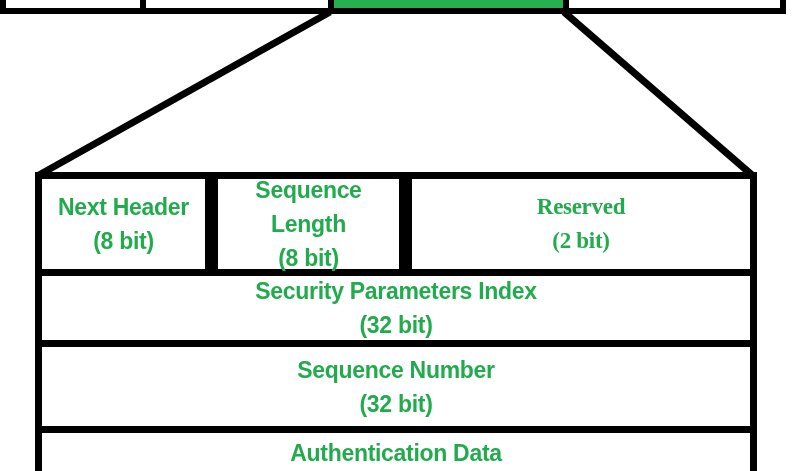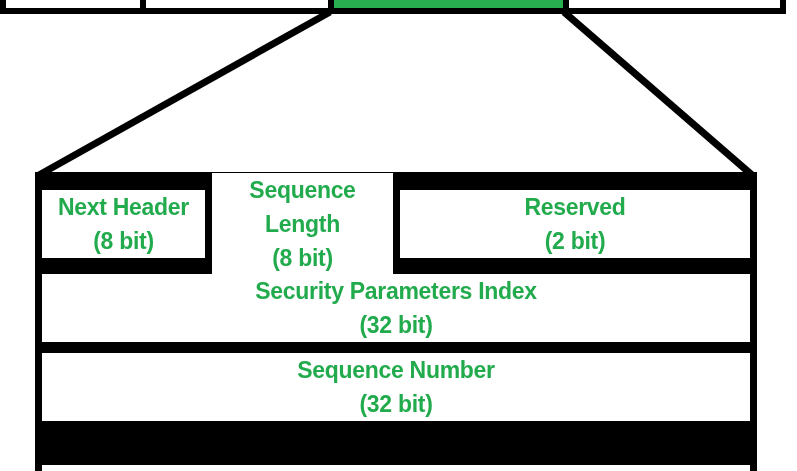--- a/index.html
+++ b/index.html
@@ -36,42 +36,42 @@
     left: 35px;
     top: 172px;
     width: 722px;
     box-sizing: border-box;
     background: #000;
     padding: 7px;
     display: flex;
     flex-direction: column;
     gap: 7px;
   }
-  .ah-row { display: flex; gap: 7px; align-items: center; }
+  .ah-row { display: flex; gap: 13px; }
   .cell {
     background: #ffffff;
     flex: 1 1 auto;
     display: flex;
     flex-direction: column;
     align-items: center;
     justify-content: center;
     text-align: center;
     color: #22AB4D;
     font-weight: bold;
     font-size: 23px;
     line-height: 34px;
     letter-spacing: -0.3px;
   }
   .row-1 { height: 90px; }
   .row-2 { height: 64px; }
   .row-3 { height: 79px; }
   .row-4 { height: 100px; }
   .row-1 .c1 { flex: 0 0 163px; }
   .row-1 .c2 { flex: 0 0 181px; }
-  .row-1 .c3 { flex: 1 1 auto; }
+  .row-1 .c3 { flex: 1 1 auto; font-family: Liberation Serif, serif; }
   .row-4 .cell { justify-content: flex-start; padding-top: 3px; }
 </style>
 </head>
 <body>
 
 <div class="pkt-box pkt-b1"></div>
 <div class="pkt-box pkt-b2"></div>
 <div class="pkt-box pkt-b3 hl"></div>
 <div class="pkt-box pkt-b4"></div>
 

